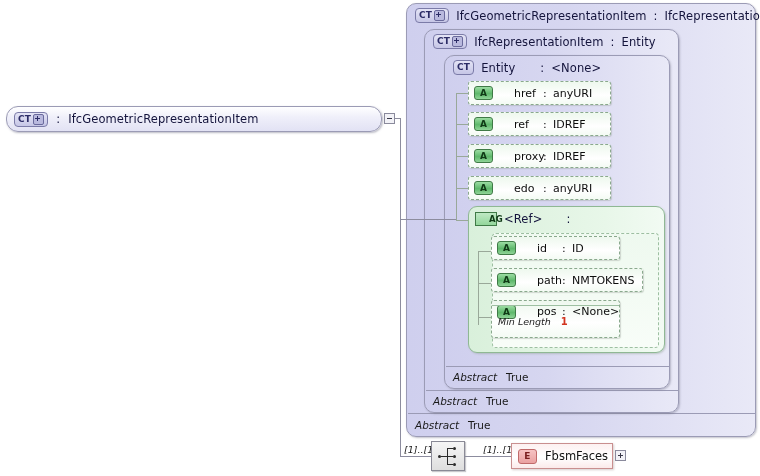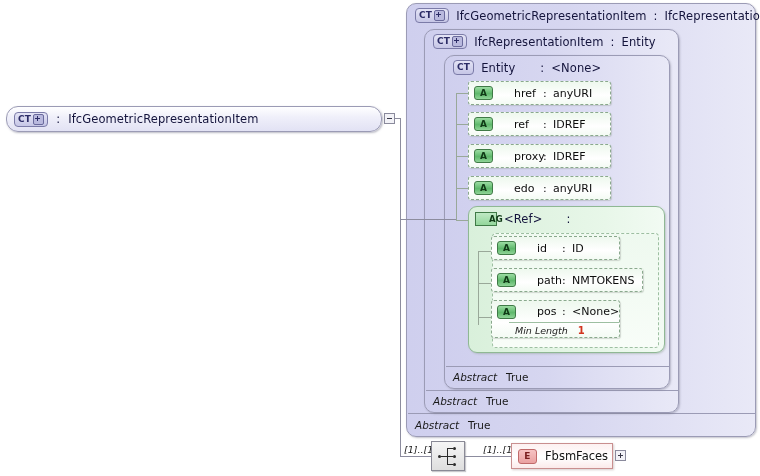--- a/index.html
+++ b/index.html
@@ -281,21 +281,21 @@
     <span class="badge badge-a">A</span>
     <span class="nm">path</span>
     <span class="ty" style="left:70px;">:</span>
     <span class="ty" style="left:80px;">NMTOKENS</span>
   </div>
   <div class="attr" style="left:491px;top:300px;width:129px;height:38px;align-items:flex-start;padding-top:4px;">
     <span class="badge badge-a">A</span>
     <span class="nm">pos</span>
     <span class="ty" style="left:70px;top:4px;">:</span>
     <span class="ty" style="left:80px;top:4px;">&lt;None&gt;</span>
-    <span class="facet" style="left:17px;bottom:0;width:127px;height:15px;">
+    <span class="facet" style="left:0;bottom:0;width:127px;height:32px;">
       <span class="k">Min Length</span>
       <span class="v">1</span>
     </span>
   </div>
 
   <div class="rootnode" style="left:6px;top:106px;width:376px;height:26px;">
     <span class="badge badge-ct">
       <span>CT</span>
         <span class="plus"></span>
     </span>

